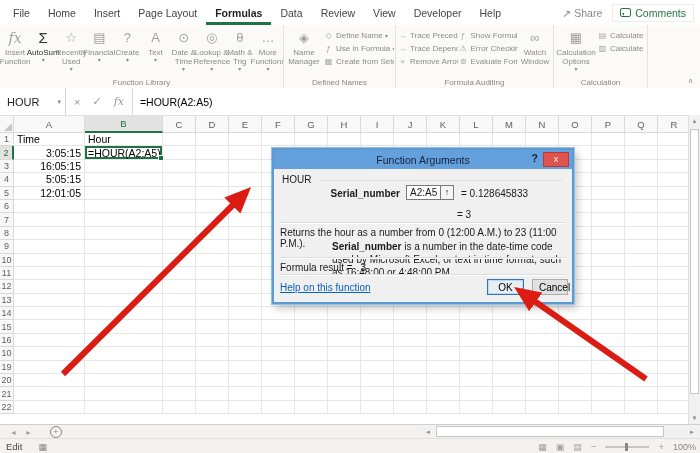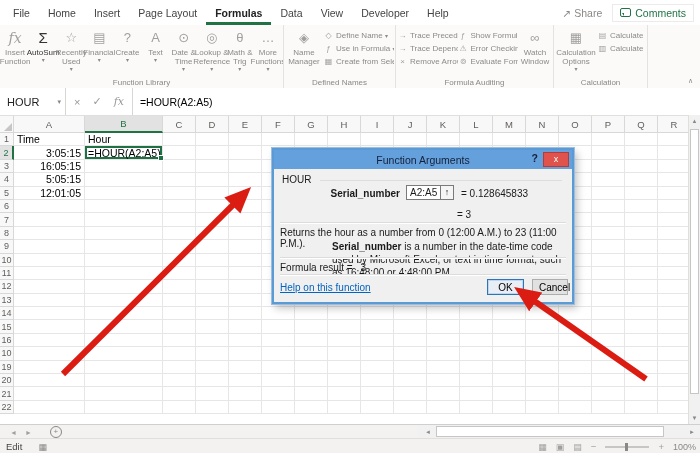--- a/index.html
+++ b/index.html
@@ -107,20 +107,21 @@
 <body>
 
 <div class="menubar">
   <div class="mtabs">
       <span class="mtab">File</span>
       <span class="mtab">Home</span>
       <span class="mtab">Insert</span>
       <span class="mtab">Page Layout</span>
       <span class="mtab active">Formulas</span>
       <span class="mtab">Data</span>
+      <span class="mtab">Review</span>
       <span class="mtab">View</span>
       <span class="mtab">Developer</span>
       <span class="mtab">Help</span>
     </div>
   <div class="mright">
     <span class="sharebtn">
         <span>↗</span>
         <span>Share</span>
       </span>
     <span class="commentsbtn">

